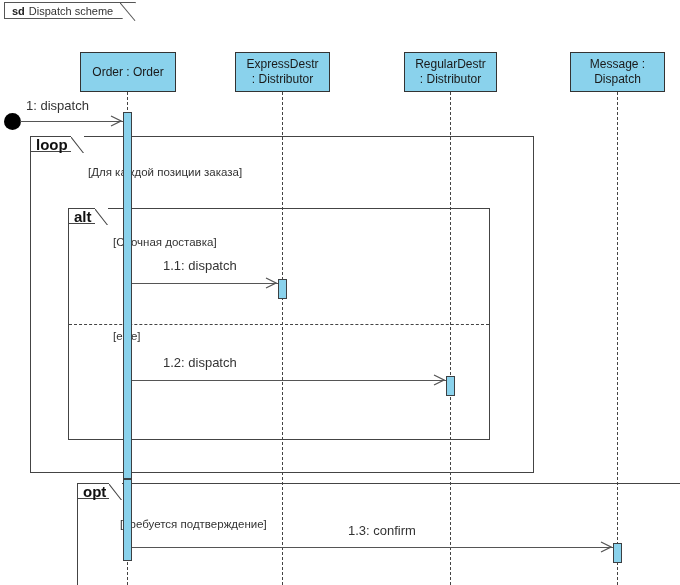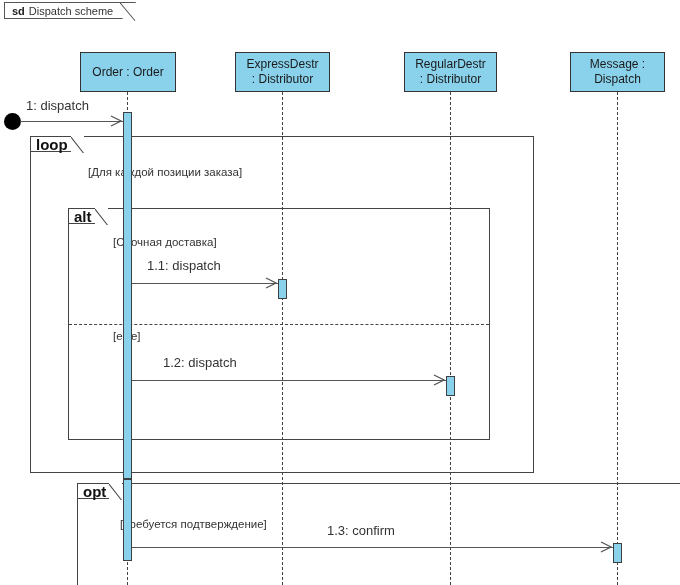--- a/index.html
+++ b/index.html
@@ -195,34 +195,34 @@
   <div class="abs startnode" style="left:4px;top:113px;"></div>
   <div class="abs msglabel" style="left:26px;top:98px;">1: dispatch</div>
   <div class="abs msgline" style="left:20px;top:121px;width:103px;"></div>
   <svg class="abs arrowhead" viewBox="0 0 12 12" style="left:110px;top:115px;">
     <path d="M1,1 L11,6 L1,11" fill="none" stroke="#555" stroke-width="1.2"></path>
   </svg>
 
   <div class="abs activation" style="left:123px;top:112px;height:367px;"></div>
   <div class="abs activation" style="left:123px;top:479px;height:82px;"></div>
 
-  <div class="abs msglabel" style="left:147px;top:258px;">1.1: dispatch</div>
+  <div class="abs msglabel" style="left:163px;top:258px;">1.1: dispatch</div>
   <div class="abs msgline" style="left:132px;top:283px;width:146px;"></div>
   <svg class="abs arrowhead" viewBox="0 0 12 12" style="left:265px;top:277px;">
     <path d="M1,1 L11,6 L1,11" fill="none" stroke="#555" stroke-width="1.2"></path>
   </svg>
   <div class="abs activation" style="left:278px;top:279px;height:20px;"></div>
 
   <div class="abs msglabel" style="left:163px;top:355px;">1.2: dispatch</div>
   <div class="abs msgline" style="left:132px;top:380px;width:314px;"></div>
   <svg class="abs arrowhead" viewBox="0 0 12 12" style="left:433px;top:374px;">
     <path d="M1,1 L11,6 L1,11" fill="none" stroke="#555" stroke-width="1.2"></path>
   </svg>
   <div class="abs activation" style="left:446px;top:376px;height:20px;"></div>
 
-  <div class="abs msglabel" style="left:327px;top:523px;">1.3: confirm</div>
+  <div class="abs msglabel" style="left:348px;top:523px;">1.3: confirm</div>
   <div class="abs msgline" style="left:132px;top:547px;width:481px;"></div>
   <svg class="abs arrowhead" viewBox="0 0 12 12" style="left:600px;top:541px;">
     <path d="M1,1 L11,6 L1,11" fill="none" stroke="#555" stroke-width="1.2"></path>
   </svg>
   <div class="abs activation" style="left:613px;top:543px;height:20px;"></div>
 
 </div>
 
 </body></html>

